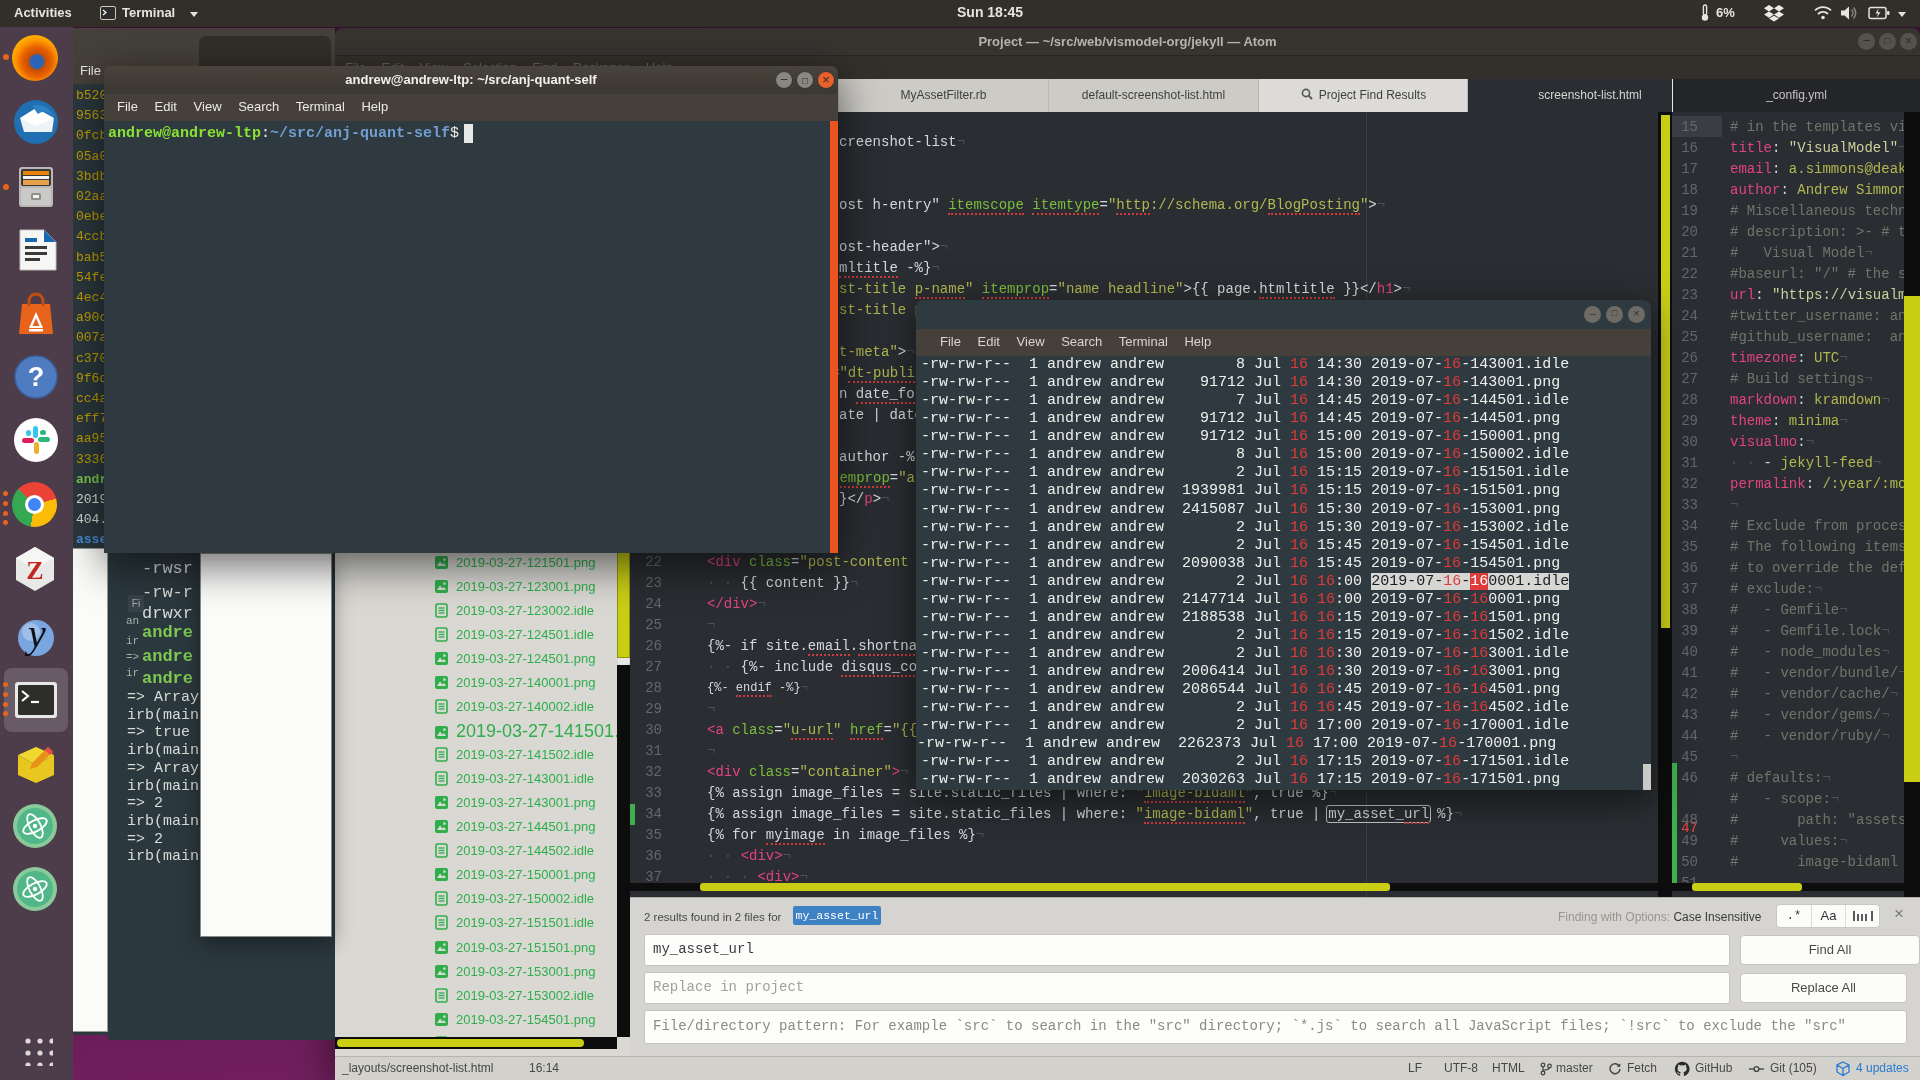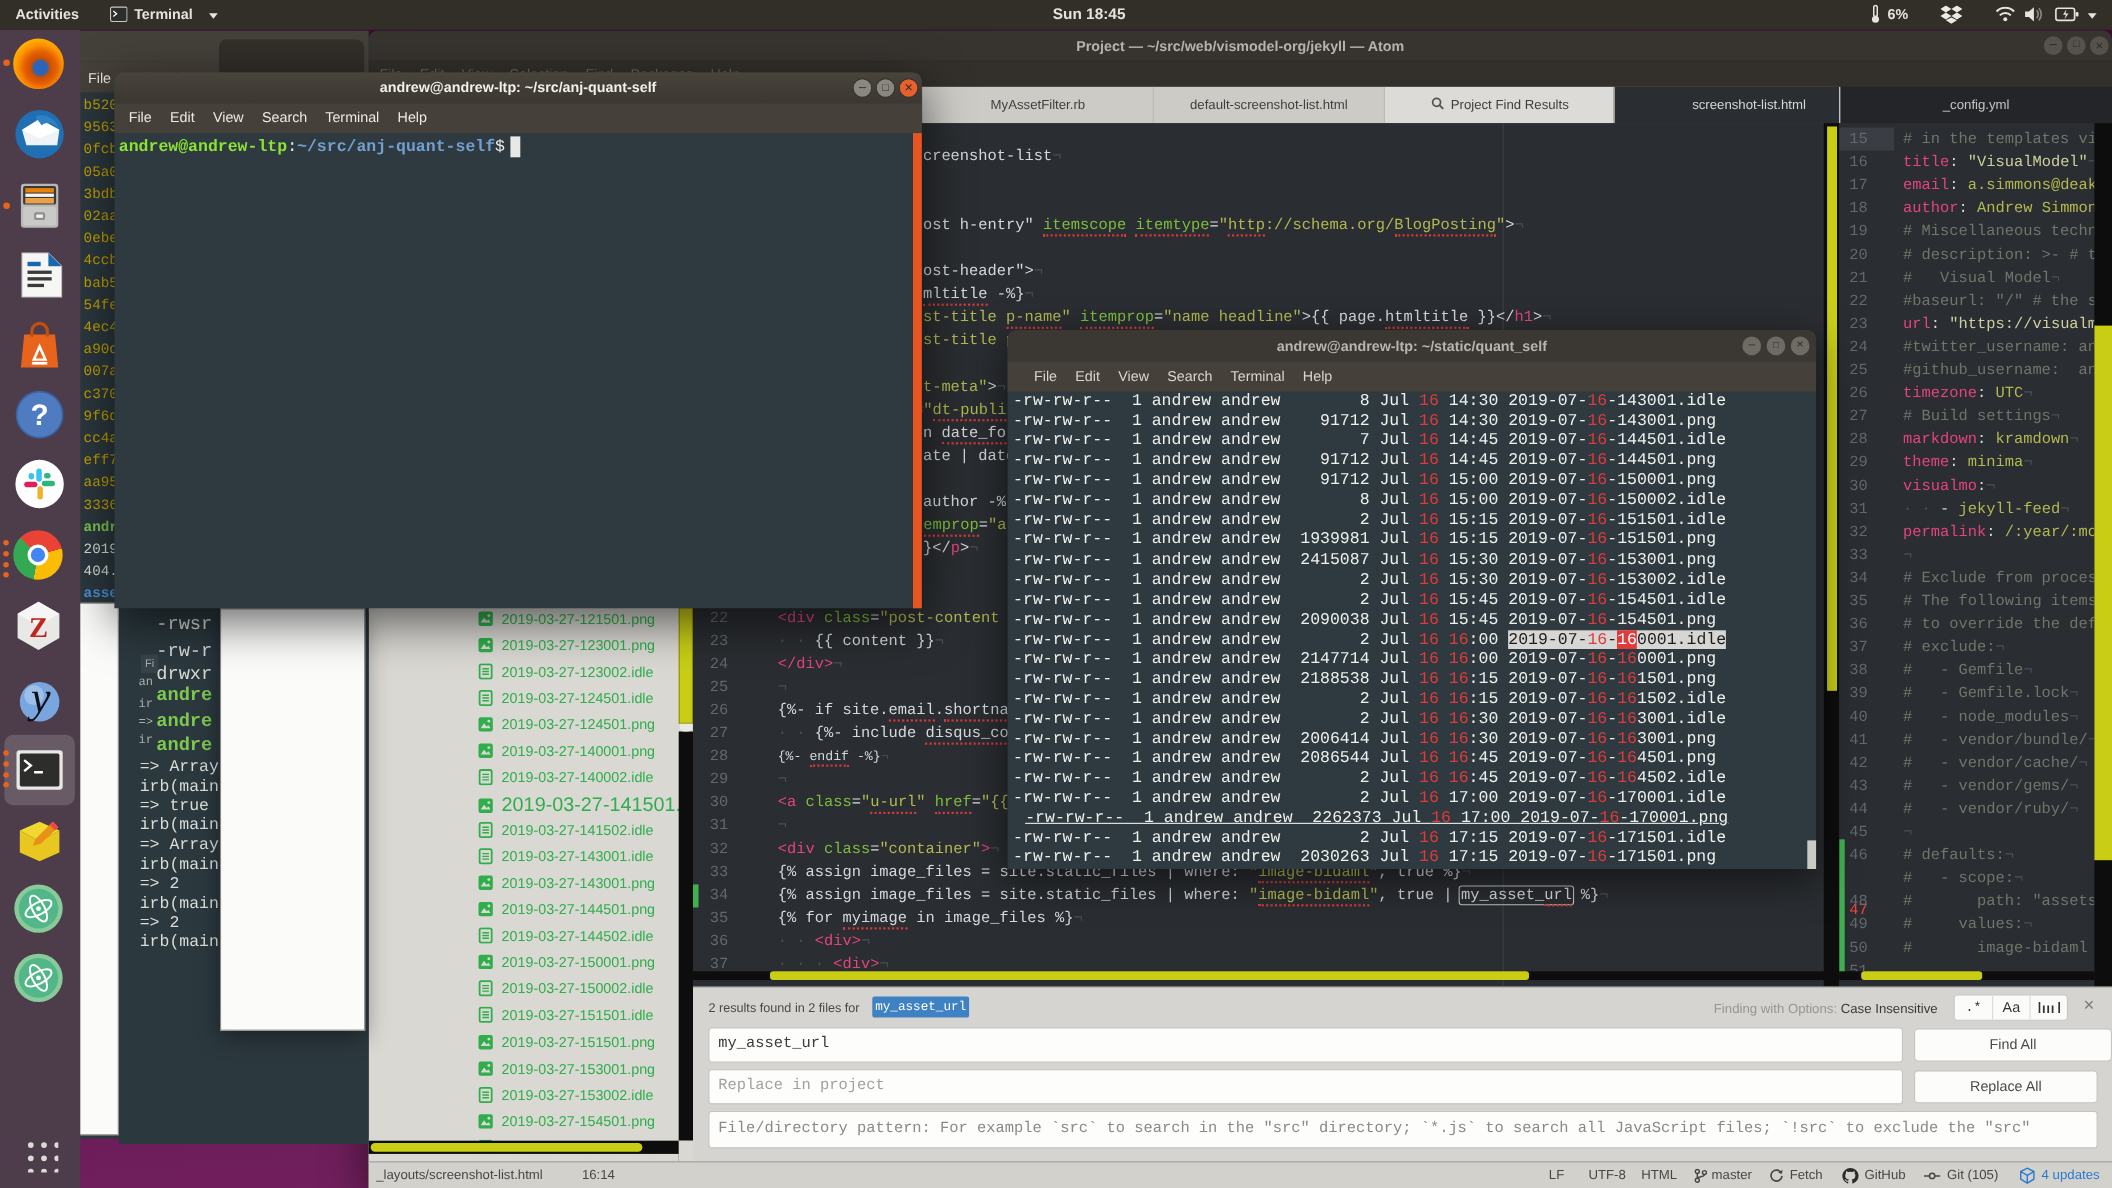--- a/index.html
+++ b/index.html
@@ -408,21 +408,20 @@
 <div class="ab mono" style="left:19px;top:185.1px;height:18px;line-height:18px;font-size:15px;color:#d9dcd6;">irb(main</div>
 <div class="ab mono" style="left:19px;top:202.8px;height:18px;line-height:18px;font-size:15px;color:#d9dcd6;">=&gt; Array</div>
 <div class="ab mono" style="left:19px;top:220.5px;height:18px;line-height:18px;font-size:15px;color:#d9dcd6;">irb(main</div>
 <div class="ab mono" style="left:19px;top:238.2px;height:18px;line-height:18px;font-size:15px;color:#d9dcd6;">=&gt; 2</div>
 <div class="ab mono" style="left:19px;top:255.9px;height:18px;line-height:18px;font-size:15px;color:#d9dcd6;">irb(main</div>
 <div class="ab mono" style="left:19px;top:273.6px;height:18px;line-height:18px;font-size:15px;color:#d9dcd6;">=&gt; 2</div>
 <div class="ab mono" style="left:19px;top:291.3px;height:18px;line-height:18px;font-size:15px;color:#d9dcd6;">irb(main</div>
 </div>
 <div class="ab" style="left:200px;top:553px;width:132px;height:384px;background:#fbfbfa;border:1px solid #8a8a86;box-shadow:0 6px 20px rgba(0,0,0,.4);"></div>
 <div class="ab" style="left:916px;top:300px;width:735px;height:490px;background:#2e3a40;border-radius:8px 8px 0 0;box-shadow:0 10px 36px rgba(0,0,0,.55);">
-<div class="ab" style="left:0;top:0;width:735px;height:29px;background:#3b3733;border-radius:8px 8px 0 0;text-align:center;line-height:29px;color:#b8b5b1;font-size:13px;font-weight:bold;">andrew@andrew-ltp: ~/static/quant_self</div>
 <div class="ab" style="left:668px;top:6px;width:17px;height:17px;border-radius:50%;background:#6e6b65;color:#2f2d28;font-size:11px;line-height:15px;text-align:center;">–</div>
 <div class="ab" style="left:690px;top:6px;width:17px;height:17px;border-radius:50%;background:#6e6b65;color:#2f2d28;font-size:9px;line-height:15px;text-align:center;">□</div>
 <div class="ab" style="left:712px;top:6px;width:17px;height:17px;border-radius:50%;background:#6e6b65;color:#2f2d28;font-size:11px;line-height:15px;text-align:center;">×</div>
 <div class="ab" style="left:0;top:29px;width:735px;height:27px;background:#454039;color:#d8d5d1;font-size:13px;">
       <span style="position:absolute;left:24px;top:5px;word-spacing:13px;">File Edit View Search Terminal Help</span>
     </div>
 <div class="ab mono" style="left:5px;top:56.0px;height:18px;line-height:18px;font-size:15px;color:#eef0ec;white-space:pre;">-rw-rw-r--&nbsp;&nbsp;1 andrew andrew &nbsp;&nbsp;&nbsp;&nbsp;&nbsp;&nbsp;&nbsp;8 Jul <span style="color:#e03a3a;">16</span> 14:30 2019-07-<span style="color:#e03a3a;">16</span>-143001.idle</div>
 <div class="ab mono" style="left:5px;top:74.1px;height:18px;line-height:18px;font-size:15px;color:#eef0ec;white-space:pre;">-rw-rw-r--&nbsp;&nbsp;1 andrew andrew &nbsp;&nbsp;&nbsp;91712 Jul <span style="color:#e03a3a;">16</span> 14:30 2019-07-<span style="color:#e03a3a;">16</span>-143001.png</div>
 <div class="ab mono" style="left:5px;top:92.1px;height:18px;line-height:18px;font-size:15px;color:#eef0ec;white-space:pre;">-rw-rw-r--&nbsp;&nbsp;1 andrew andrew &nbsp;&nbsp;&nbsp;&nbsp;&nbsp;&nbsp;&nbsp;7 Jul <span style="color:#e03a3a;">16</span> 14:45 2019-07-<span style="color:#e03a3a;">16</span>-144501.idle</div>
 <div class="ab mono" style="left:5px;top:110.2px;height:18px;line-height:18px;font-size:15px;color:#eef0ec;white-space:pre;">-rw-rw-r--&nbsp;&nbsp;1 andrew andrew &nbsp;&nbsp;&nbsp;91712 Jul <span style="color:#e03a3a;">16</span> 14:45 2019-07-<span style="color:#e03a3a;">16</span>-144501.png</div>
@@ -436,21 +435,21 @@
 <div class="ab mono" style="left:5px;top:254.7px;height:18px;line-height:18px;font-size:15px;color:#eef0ec;white-space:pre;">-rw-rw-r--&nbsp;&nbsp;1 andrew andrew &nbsp;2090038 Jul <span style="color:#e03a3a;">16</span> 15:45 2019-07-<span style="color:#e03a3a;">16</span>-154501.png</div>
 <div class="ab mono" style="left:5px;top:272.7px;height:18px;line-height:18px;font-size:15px;color:#eef0ec;white-space:pre;">-rw-rw-r--&nbsp;&nbsp;1 andrew andrew &nbsp;&nbsp;&nbsp;&nbsp;&nbsp;&nbsp;&nbsp;2 Jul <span style="color:#e03a3a;">16</span> <span style="color:#e03a3a;">16</span>:00 <span style="background:#d6d6d4;color:#1c1c1c;">2019-07-<span style="color:#e03a3a;">16</span>-<span style="background:#e03a3a;color:#fff;">16</span>0001.idle</span></div>
 <div class="ab mono" style="left:5px;top:290.8px;height:18px;line-height:18px;font-size:15px;color:#eef0ec;white-space:pre;">-rw-rw-r--&nbsp;&nbsp;1 andrew andrew &nbsp;2147714 Jul <span style="color:#e03a3a;">16</span> <span style="color:#e03a3a;">16</span>:00 2019-07-<span style="color:#e03a3a;">16</span>-<span style="color:#e03a3a;">16</span>0001.png</div>
 <div class="ab mono" style="left:5px;top:308.8px;height:18px;line-height:18px;font-size:15px;color:#eef0ec;white-space:pre;">-rw-rw-r--&nbsp;&nbsp;1 andrew andrew &nbsp;2188538 Jul <span style="color:#e03a3a;">16</span> <span style="color:#e03a3a;">16</span>:15 2019-07-<span style="color:#e03a3a;">16</span>-<span style="color:#e03a3a;">16</span>1501.png</div>
 <div class="ab mono" style="left:5px;top:326.9px;height:18px;line-height:18px;font-size:15px;color:#eef0ec;white-space:pre;">-rw-rw-r--&nbsp;&nbsp;1 andrew andrew &nbsp;&nbsp;&nbsp;&nbsp;&nbsp;&nbsp;&nbsp;2 Jul <span style="color:#e03a3a;">16</span> <span style="color:#e03a3a;">16</span>:15 2019-07-<span style="color:#e03a3a;">16</span>-<span style="color:#e03a3a;">16</span>1502.idle</div>
 <div class="ab mono" style="left:5px;top:345.0px;height:18px;line-height:18px;font-size:15px;color:#eef0ec;white-space:pre;">-rw-rw-r--&nbsp;&nbsp;1 andrew andrew &nbsp;&nbsp;&nbsp;&nbsp;&nbsp;&nbsp;&nbsp;2 Jul <span style="color:#e03a3a;">16</span> <span style="color:#e03a3a;">16</span>:30 2019-07-<span style="color:#e03a3a;">16</span>-<span style="color:#e03a3a;">16</span>3001.idle</div>
 <div class="ab mono" style="left:5px;top:363.0px;height:18px;line-height:18px;font-size:15px;color:#eef0ec;white-space:pre;">-rw-rw-r--&nbsp;&nbsp;1 andrew andrew &nbsp;2006414 Jul <span style="color:#e03a3a;">16</span> <span style="color:#e03a3a;">16</span>:30 2019-07-<span style="color:#e03a3a;">16</span>-<span style="color:#e03a3a;">16</span>3001.png</div>
 <div class="ab mono" style="left:5px;top:381.1px;height:18px;line-height:18px;font-size:15px;color:#eef0ec;white-space:pre;">-rw-rw-r--&nbsp;&nbsp;1 andrew andrew &nbsp;2086544 Jul <span style="color:#e03a3a;">16</span> <span style="color:#e03a3a;">16</span>:45 2019-07-<span style="color:#e03a3a;">16</span>-<span style="color:#e03a3a;">16</span>4501.png</div>
 <div class="ab mono" style="left:5px;top:399.1px;height:18px;line-height:18px;font-size:15px;color:#eef0ec;white-space:pre;">-rw-rw-r--&nbsp;&nbsp;1 andrew andrew &nbsp;&nbsp;&nbsp;&nbsp;&nbsp;&nbsp;&nbsp;2 Jul <span style="color:#e03a3a;">16</span> <span style="color:#e03a3a;">16</span>:45 2019-07-<span style="color:#e03a3a;">16</span>-<span style="color:#e03a3a;">16</span>4502.idle</div>
 <div class="ab mono" style="left:5px;top:417.2px;height:18px;line-height:18px;font-size:15px;color:#eef0ec;white-space:pre;">-rw-rw-r--&nbsp;&nbsp;1 andrew andrew &nbsp;&nbsp;&nbsp;&nbsp;&nbsp;&nbsp;&nbsp;2 Jul <span style="color:#e03a3a;">16</span> 17:00 2019-07-<span style="color:#e03a3a;">16</span>-170001.idle</div>
-<div class="ab mono" style="left:16px;top:435.3px;height:18px;line-height:18px;font-size:15px;color:#eef0ec;white-space:pre;text-decoration:underline;">-rw-rw-r--&nbsp;&nbsp;1 andrew andrew &nbsp;2262373 Jul <span style="color:#e03a3a;">16</span> 17:00 2019-07-<span style="color:#e03a3a;">16</span>-170001.png</div>
+<div class="ab mono" style="left:1px;top:435.3px;height:18px;line-height:18px;font-size:15px;color:#eef0ec;white-space:pre;">-rw-rw-r--&nbsp;&nbsp;1 andrew andrew &nbsp;2262373 Jul <span style="color:#e03a3a;">16</span> 17:00 2019-07-<span style="color:#e03a3a;">16</span>-170001.png</div>
 <div class="ab mono" style="left:5px;top:453.3px;height:18px;line-height:18px;font-size:15px;color:#eef0ec;white-space:pre;">-rw-rw-r--&nbsp;&nbsp;1 andrew andrew &nbsp;&nbsp;&nbsp;&nbsp;&nbsp;&nbsp;&nbsp;2 Jul <span style="color:#e03a3a;">16</span> 17:15 2019-07-<span style="color:#e03a3a;">16</span>-171501.idle</div>
 <div class="ab mono" style="left:5px;top:471.4px;height:18px;line-height:18px;font-size:15px;color:#eef0ec;white-space:pre;">-rw-rw-r--&nbsp;&nbsp;1 andrew andrew &nbsp;2030263 Jul <span style="color:#e03a3a;">16</span> 17:15 2019-07-<span style="color:#e03a3a;">16</span>-171501.png</div>
 <div class="ab" style="left:727px;top:464px;width:8px;height:26px;background:#c9c9c6;"></div>
 </div>
 <div class="ab" style="left:104px;top:66px;width:734px;height:487px;background:#2e3a40;border-radius:8px 8px 0 0;box-shadow:0 12px 44px rgba(0,0,0,.6);">
 <div class="ab" style="left:0;top:0;width:734px;height:28px;background:linear-gradient(#48443c,#3b3731);border-radius:8px 8px 0 0;text-align:center;line-height:28px;color:#f2f0ec;font-size:13px;font-weight:bold;">andrew@andrew-ltp: ~/src/anj-quant-self</div>
 <div class="ab" style="left:671px;top:5px;width:18px;height:18px;border-radius:50%;background:#8a8781;border:1px solid #36332e;color:#2f2d28;font-size:12px;line-height:15px;text-align:center;">–</div>
 <div class="ab" style="left:692px;top:5px;width:18px;height:18px;border-radius:50%;background:#8a8781;border:1px solid #36332e;color:#2f2d28;font-size:10px;line-height:17px;text-align:center;">□</div>
 <div class="ab" style="left:713px;top:5px;width:18px;height:18px;border-radius:50%;background:#e8602c;border:1px solid #36332e;color:#2f2d28;font-size:13px;line-height:16px;text-align:center;">×</div>
 <div class="ab" style="left:0;top:28px;width:734px;height:27px;background:#454039;color:#ece9e5;font-size:13px;">

